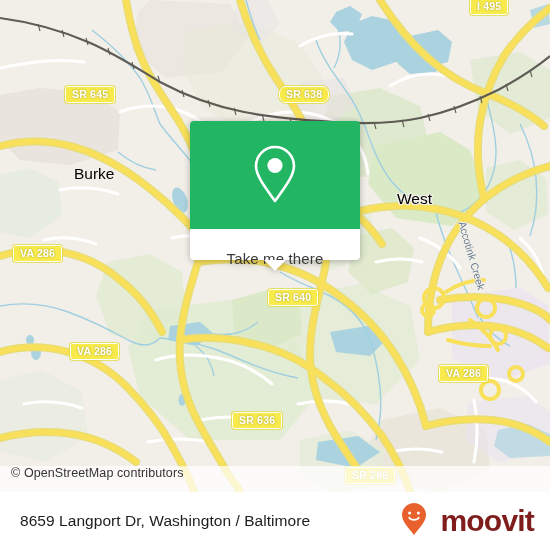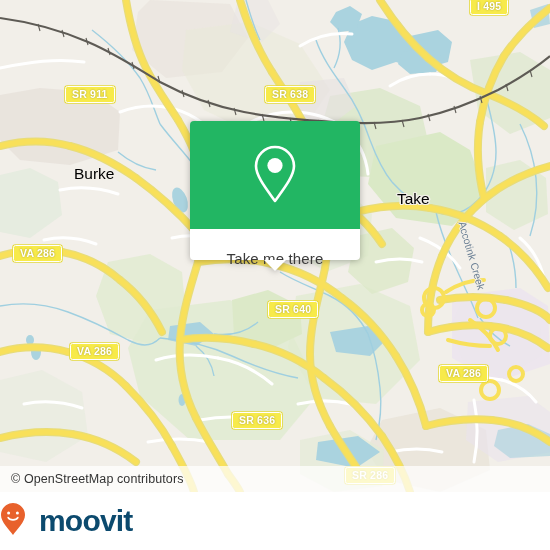--- a/index.html
+++ b/index.html
@@ -77,21 +77,21 @@
 
   
   #attribution {
     position: absolute;
     left: 0;
     top: 466px;
     height: 26px;
     width: 550px;
     background: rgba(255,255,255,0.72);
     display: flex;
-    align-items: center;
+    align-items: flex-start;
   }
   #attribution .attr-text {
     font-size: 12.5px;
     color: #333333;
     padding-left: 11px;
     letter-spacing: 0.1px;
   }
 
   
   #callout {
@@ -160,21 +160,21 @@
     white-space: nowrap;
   }
   #footer .brand {
     display: flex;
     align-items: center;
     padding-right: 16px;
   }
   #footer .brand-word {
     font-size: 30px;
     font-weight: bold;
-    color: #0c4a6e;
+    color: #7f1d1d;
     letter-spacing: -0.8px;
     margin-left: 13px;
     line-height: 1;
   }
 </style>
 </head>
 <body>
 
 <div id="app">
 
@@ -469,29 +469,29 @@
             <path d="M428,114 L430,121"></path>
           <path d="M454,106 L456,113"></path>
             <path d="M480,96 L482,103"></path>
           <path d="M506,84 L508,91"></path>
             <path d="M530,70 L532,77"></path>
         </g>
       </g>
     </svg>
 
     <div class="place-label place-burke">Burke</div>
-    <div class="place-label place-ws1">Take</div>
+    <div class="place-label place-ws1">West</div>
 
     <div class="creek-label">Accotink Creek</div>
 
     <div class="shield" style="left:470px; top:-2px;">I 495</div>
-    <div class="shield" style="left:65px; top:86px;">SR 911</div>
-    <div class="shield" style="left:265px; top:86px;">SR 638</div>
+    <div class="shield" style="left:65px; top:86px;">SR 645</div>
+    <div class="shield" style="left:279px; top:86px;border-radius:7px;">SR 638</div>
     <div class="shield" style="left:13px; top:245px;">VA 286</div>
-    <div class="shield" style="left:268px; top:301px;">SR 640</div>
+    <div class="shield" style="left:268px; top:289px;">SR 640</div>
     <div class="shield" style="left:70px; top:343px;">VA 286</div>
     <div class="shield" style="left:439px; top:365px;">VA 286</div>
     <div class="shield" style="left:217px; top:412px;margin-left:15px;">SR 636</div>
     <div class="shield" style="left:345px; top:467px;">SR 286</div>
 
     <div id="attribution">
       <span class="attr-text">© OpenStreetMap contributors</span>
     </div>
   </div>
 
@@ -505,20 +505,21 @@
         </svg>
       </span>
     </div>
     <div class="card-bottom">
       <span class="cta-label">Take me there</span>
     </div>
     <div class="tail"></div>
   </div>
 
   <div id="footer">
+    <span class="footer-title">8659 Langport Dr, Washington / Baltimore</span>
     <span class="brand">
       <span>
         <svg width="26" height="34" viewBox="0 0 26 34">
           <path d="M13,1 C6.4,1 1,6.4 1,13 C1,20 9,27.5 13,33
                    C17,27.5 25,20 25,13 C25,6.4 19.6,1 13,1 Z" fill="#e8612c"></path>
           <circle cx="8.6" cy="11" r="1.5" fill="#ffffff"></circle>
           <circle cx="17.4" cy="11" r="1.5" fill="#ffffff"></circle>
           <path d="M8.2,15.6 C9.8,18.6 16.2,18.6 17.8,15.6" fill="none" stroke="#ffffff" stroke-width="1.7" stroke-linecap="round"></path>
         </svg>
       </span>

